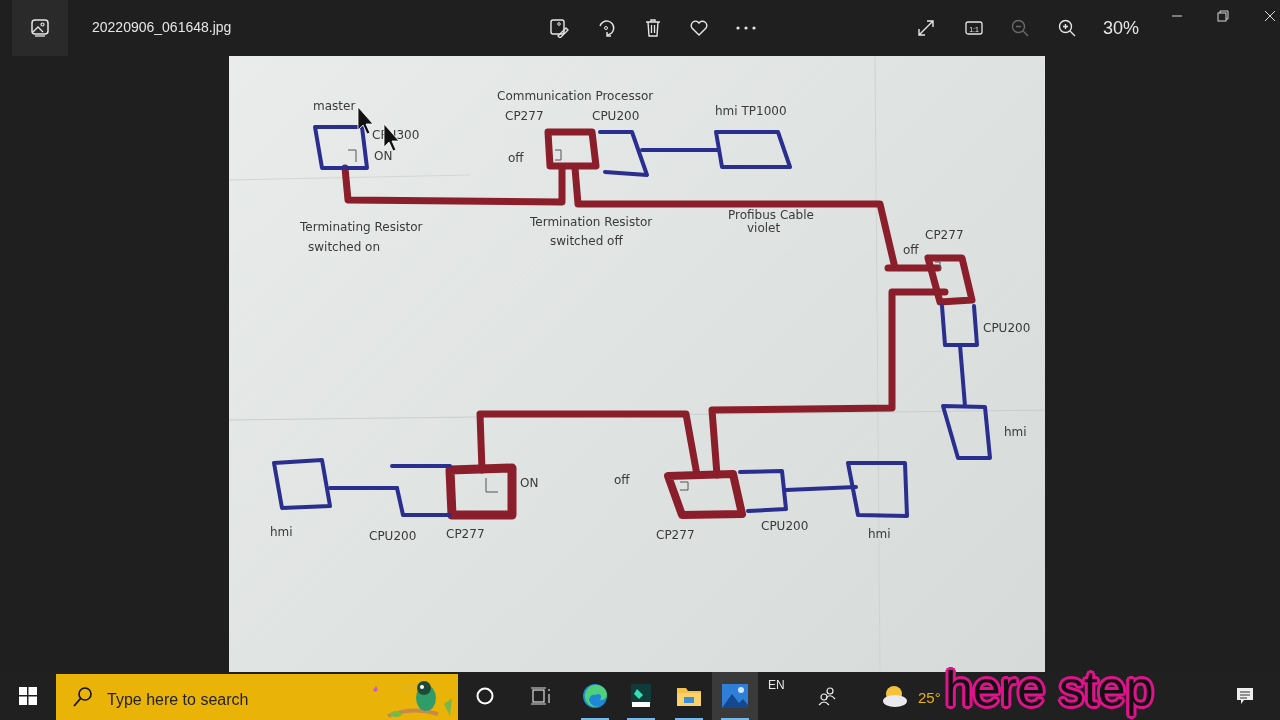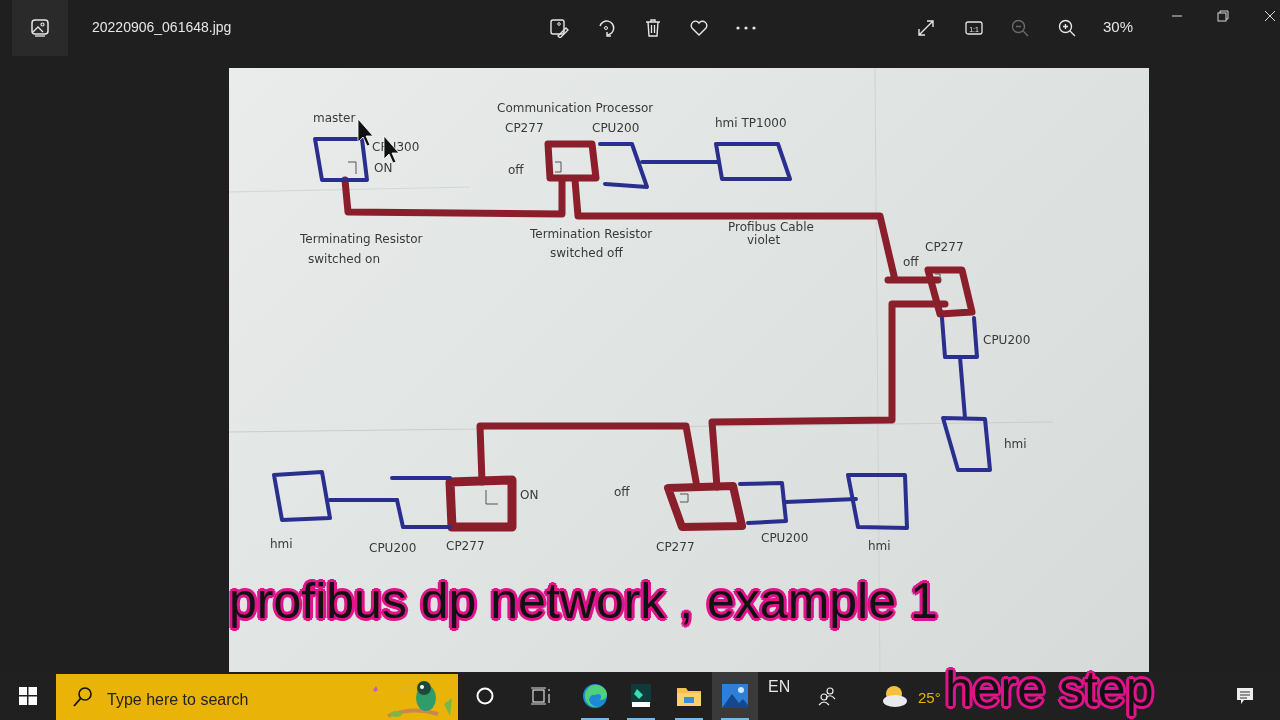--- a/index.html
+++ b/index.html
@@ -2,32 +2,32 @@
 <html><head>
 <meta charset="utf-8">
 <style>
   * { box-sizing: border-box; margin: 0; padding: 0; }
   html, body { width: 1280px; height: 720px; overflow: hidden; background: #1f1f1f; font-family: "Liberation Sans", sans-serif; }
   .app { position: absolute; left: 0; top: 0; width: 1280px; height: 672px; background: #1f1f1f; }
   .titlebar { position: absolute; left: 12px; top: 0; width: 1280px; height: 56px; padding-left: 27px; }
   .app-icon-box { position: absolute; left: 0; top: 0; width: 56px; height: 56px; background: #2a2a2a; display: flex; align-items: center; justify-content: center; }
   .filename { position: absolute; left: 80px; top: 19px; color: #e6e6e6; font-size: 14px; }
   .tb-btn { position: absolute; top: 14px; width: 28px; height: 28px; display: flex; align-items: center; justify-content: center; color: #e6e6e6; }
-  .zoom-pct { position: absolute; left: 1091px; top: 18px; color: #e6e6e6; font-size: 15px; text-align: right; }
+  .zoom-pct { position: absolute; left: 1091px; top: 18px; color: #e6e6e6; font-size: 18px; text-align: right; }
   .win-btn { position: absolute; top: 6px; width: 24px; height: 20px; display: flex; align-items: center; justify-content: center; color: #d8d8d8; }
-  .photo { position: absolute; left: 229px; top: 68px; width: 920px; height: 616px; background: linear-gradient(135deg, #e9ecea 0%, #dfe3e1 50%, #d6dad8 100%); overflow: hidden; }
+  .photo { position: absolute; left: 229px; top: 56px; width: 816px; height: 616px; background: linear-gradient(135deg, #e9ecea 0%, #dfe3e1 50%, #d6dad8 100%); overflow: hidden; }
   .caption { position: absolute; left: 229px; top: 572px; font-size: 50px; font-weight: normal; color: #111; -webkit-text-stroke: 0; text-shadow: 0 0 3px #e0148c, 2px 2px 0 #e0148c, -2px -2px 0 #e0148c, 2px -2px 0 #e0148c, -2px 2px 0 #e0148c, 0 3px 0 #e0148c, 3px 0 0 #e0148c, 0 -3px 0 #e0148c, -3px 0 0 #e0148c; letter-spacing: 0px; white-space: nowrap; }
   .taskbar { position: absolute; left: 0; top: 672px; width: 1280px; height: 48px; background: #202020; }
   .start-btn { position: absolute; left: 0; top: 0; width: 56px; height: 48px; display: flex; align-items: center; justify-content: center; }
   .searchbox { position: absolute; left: 56px; top: 2px; width: 402px; height: 46px; background: #eab308; }
   .search-placeholder { position: absolute; left: 51px; top: 17px; color: #222; font-size: 16px; }
   .tray-btn { position: absolute; top: 0; width: 46px; height: 48px; display: flex; align-items: center; justify-content: center; }
   .tray-btn.active { background: #3a3a3a; }
   .tray-btn .underline { position: absolute; bottom: 0; left: 9px; width: 28px; height: 2px; background: #76b9ed; }
-  .lang { position: absolute; left: 768px; top: 6px; color: #e6e6e6; font-size: 16px; }
+  .lang { position: absolute; left: 768px; top: 6px; color: #e6e6e6; font-size: 12px; }
   .weather-temp { position: absolute; left: 918px; top: 17px; color: #eab308; font-size: 15px; }
   .watermark { position: absolute; left: 945px; top: 660px; font-size: 50px; color: #111; white-space: nowrap; text-shadow: 0 0 3px #e0148c, 2px 2px 0 #e0148c, -2px -2px 0 #e0148c, 2px -2px 0 #e0148c, -2px 2px 0 #e0148c, 0 3px 0 #e0148c, 3px 0 0 #e0148c, 0 -3px 0 #e0148c, -3px 0 0 #e0148c; }
   .hand { font-family: "DejaVu Sans", sans-serif; fill: #3a3a3a; font-size: 12px; }
 </style>
 </head>
 <body>
 
 <div class="app">
   <div class="titlebar">
     <div class="app-icon-box">
@@ -189,21 +189,20 @@
       <text class="hand" x="761" y="530" font-size="10">CPU200</text>
       <text class="hand" x="868" y="538" font-size="12">hmi</text>
 
       <g>
         <path d="M358 107 L358 130 L363 125 L367 134 L370 133 L366 124 L373 124 Z" fill="#111" stroke="#fff" stroke-width="0.8"></path>
         <path d="M384 124 L384 147 L389 142 L393 151 L396 150 L392 141 L399 141 Z" fill="#111" stroke="#fff" stroke-width="0.8"></path>
       </g>
     </svg>
   </div>
 
-  <div class="caption">profibus dp network , example 1</div>
 </div>
 
 <div class="taskbar">
   <div class="start-btn">
     <svg width="18" height="18" viewBox="0 0 18 18">
         <rect x="0" y="0" width="8" height="8" fill="#fff"></rect>
         <rect x="9.5" y="0" width="8.5" height="8" fill="#fff"></rect>
         <rect x="0" y="9.5" width="8" height="8.5" fill="#fff"></rect>
         <rect x="9.5" y="9.5" width="8.5" height="8.5" fill="#fff"></rect>
       </svg>

